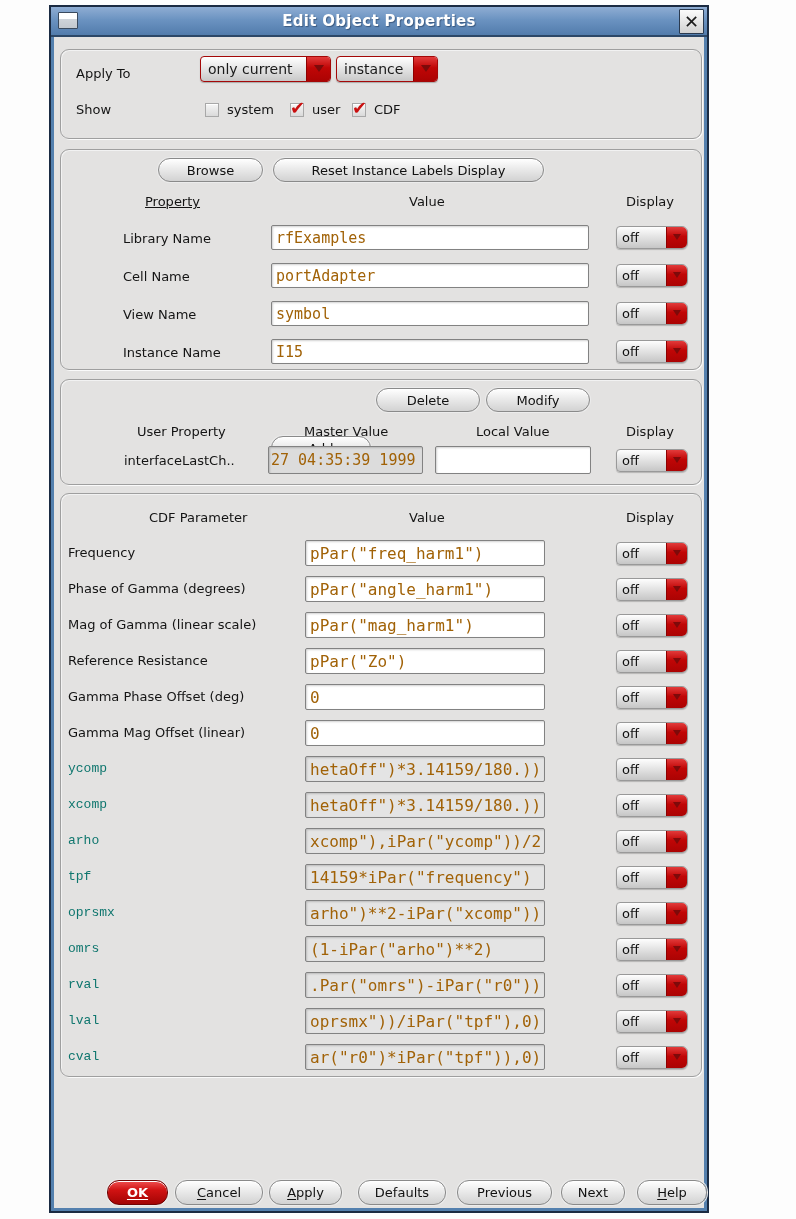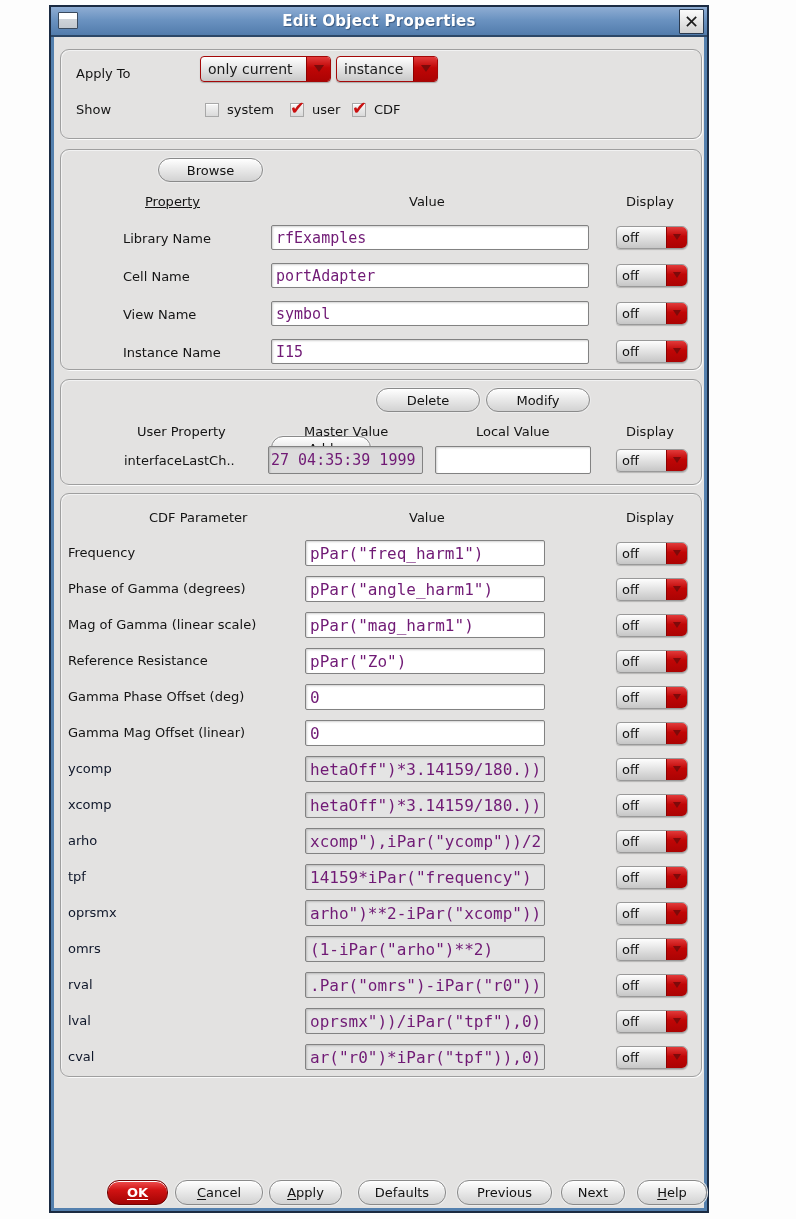--- a/index.html
+++ b/index.html
@@ -12,24 +12,24 @@
   .title{position:absolute;left:0;right:0;top:5px;text-align:center;color:#fff;
     font-size:15px;font-weight:bold;letter-spacing:.3px;text-shadow:1px 1px 1px rgba(20,40,70,.5);}
   .menu-btn{position:absolute;left:7px;top:5px;width:20px;height:17px;border:1px solid #3a4a5e;
     background:linear-gradient(#ffffff 40%,#cfd4da 41%,#c2c8cf);box-shadow:inset 0 1px 0 #fff;border-radius:1px;}
   .close-btn{position:absolute;right:3px;top:2px;width:25px;height:25px;border:1px solid #2a3a50;
     background:linear-gradient(#fbfbfb,#d2d2d2);display:flex;align-items:center;justify-content:center;
     font-size:18px;font-weight:bold;color:#1c1c1c;border-radius:1px;}
   .panel{position:absolute;left:9px;width:642px;background:#e3e2e1;border:1px solid #9f9f9f;
     border-radius:9px;box-shadow:1px 1px 0 #fafafa,inset 1px 1px 0 #f2f2f2;}
   .lbl,.hdr{position:absolute;font-size:13px;color:#141414;white-space:nowrap;}
-  .dim{color:#0f172a;}
+  .dim{color:#0f766e;font-family:Liberation Mono, monospace;}
   .tfield{position:absolute;height:25px;background:#fff;border:1px solid #828282;border-radius:2px;
     box-shadow:inset 1px 1px 2px rgba(0,0,0,.18);font-family:"DejaVu Sans Mono",monospace;
-    font-size:15px;padding:0 4px;color:#701a75;outline:none;}
+    font-size:15px;padding:0 4px;color:#a16207;outline:none;}
   .mono16{font-size:16px;}
   .ro{background:#dcdcdc;}
   .dimf{background:#e4e4e4;}
   .btn{position:absolute;height:24px;border:1px solid #8a8a8a;border-radius:12px;
     background:linear-gradient(#ffffff,#eaeaea 45%,#d2d2d2);font-size:13px;color:#111;
     display:flex;align-items:center;justify-content:center;white-space:nowrap;
     box-shadow:0 0 0 1px #ececec,inset 0 1px 0 #fff;cursor:default;}
   .btn.primary{background:linear-gradient(#ef5050,#d01212 40%,#a30404);border-color:#700303;
     color:#fff;font-weight:bold;}
   .btn u{text-underline-offset:2px;}
@@ -90,20 +90,21 @@
       <span class="cb-label">user</span>
     </div>
     <div class="cbx" style="left:291px;top:52px;">
       <span class="cb checked"></span>
       <span class="cb-label">CDF</span>
     </div>
   </div>
 
   <div class="panel" style="top:142px;height:221px;">
     <div class="btn" style="left:97px;top:8px;width:105px;">Browse</div>
+    <div class="btn" style="left:212px;top:8px;width:271px;">Reset Instance Labels Display</div>
     <span class="hdr" style="left:84px;top:44px;text-decoration:underline;">Property</span>
     <span class="hdr" style="left:348px;top:44px;">Value</span>
     <span class="hdr" style="left:565px;top:44px;">Display</span>
 
     <span class="lbl" style="left:62px;top:81px;text-align:center;">Library Name</span>
     <input class="tfield" style="left: 210px; top: 75px; width: 318px;" value="rfExamples">
     <div class="offdd" style="left:555px;top:76px;">
       <span class="off-txt">off</span>
       <span class="dd-arrow">
           <i></i>

